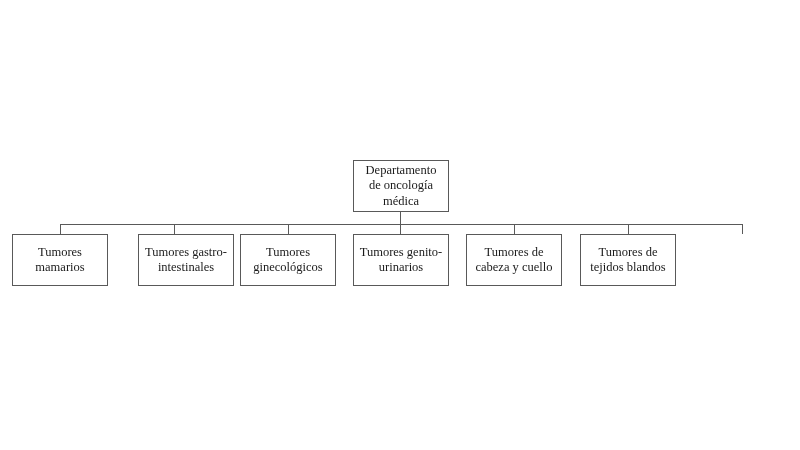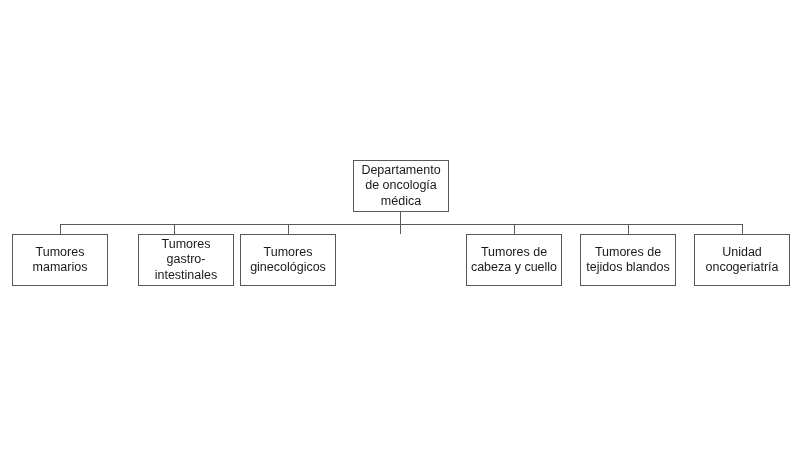--- a/index.html
+++ b/index.html
@@ -15,20 +15,21 @@
     overflow: hidden;
     font-family: "Liberation Sans", sans-serif;
     color: #1a1a1a;
   }
   #chart {
     position: absolute;
     left: 0;
     top: 0;
     width: 800px;
     height: 450px;
+    font-family: Liberation Serif, serif;
   }
   .node {
     position: absolute;
     box-sizing: border-box;
     background: #ffffff;
     border: 1px solid #595959;
     display: flex;
     align-items: center;
     justify-content: center;
     text-align: center;
@@ -106,29 +107,29 @@
   <div class="node leaf-node" style="left:138px;">
     <span class="node-label">Tumores gastro-
 intestinales</span>
   </div>
 
   <div class="node leaf-node" style="left:240px;">
     <span class="node-label">Tumores
 ginecológicos</span>
   </div>
 
+  <div class="node leaf-node" style="left:353px;">
+    <span class="node-label">Tumores genito-
+urinarios</span>
+  </div>
 
   <div class="node leaf-node" style="left:466px;">
     <span class="node-label">Tumores de
 cabeza y cuello</span>
   </div>
 
   <div class="node leaf-node" style="left:580px;">
     <span class="node-label">Tumores de
 tejidos blandos</span>
   </div>
 
-  <div class="node leaf-node" style="left:694px;">
-    <span class="node-label">Unidad
-oncogeriatría</span>
-  </div>
 
 </div>
 
 </body></html>

